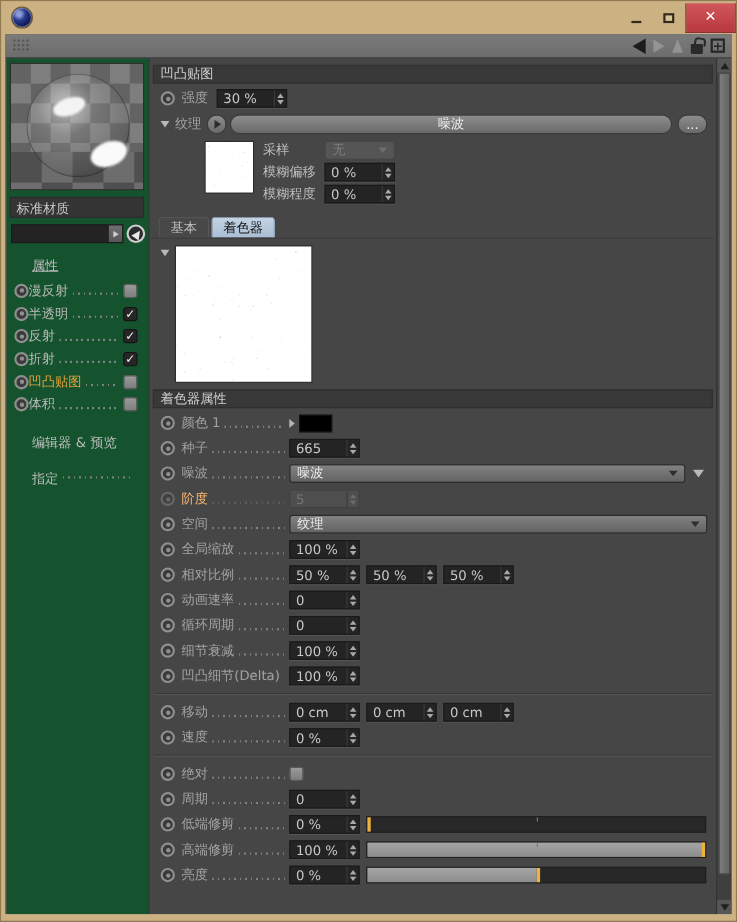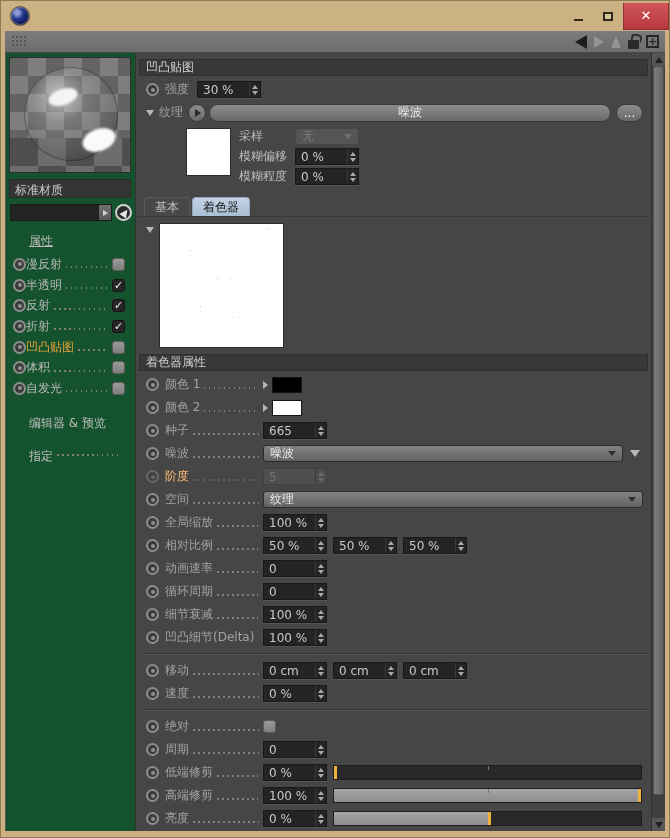--- a/index.html
+++ b/index.html
@@ -205,26 +205,20 @@
           </div>
 
 
           <div class="srow">
             <span class="ricon"></span>
             <span class="slabel">体积</span>
             <span class="leader"></span>
             <span class="cb"></span>
           </div>
 
-          <div class="srow">
-            <span class="ricon"></span>
-            <span class="slabel">自发光</span>
-            <span class="leader"></span>
-            <span class="cb"></span>
-          </div>
         </div>
 
         <div class="side-sub">
             <span>编辑器 &amp; 预览</span>
           </div>
         <div class="side-sub">
             <span>指定</span>
             <span class="leader"></span>
           </div>
       </div>
@@ -314,29 +308,20 @@
         <div class="row">
           <span class="ricon"></span>
           <span class="lcol">
               <span class="lbl">颜色 1</span>
               <span class="leader"></span>
             </span>
           <span class="exp"></span>
           <span class="swatch" style="background:#000;"></span>
         </div>
 
-        <div class="row">
-          <span class="ricon"></span>
-          <span class="lcol">
-              <span class="lbl">颜色 2</span>
-              <span class="leader"></span>
-            </span>
-          <span class="exp"></span>
-          <span class="swatch" style="background:#fff;"></span>
-        </div>
 
         <div class="row">
           <span class="ricon"></span>
           <span class="lcol">
               <span class="lbl">种子</span>
               <span class="leader"></span>
             </span>
           <span class="field w64">
               <span class="fval">665</span>
               <span class="stepper">

